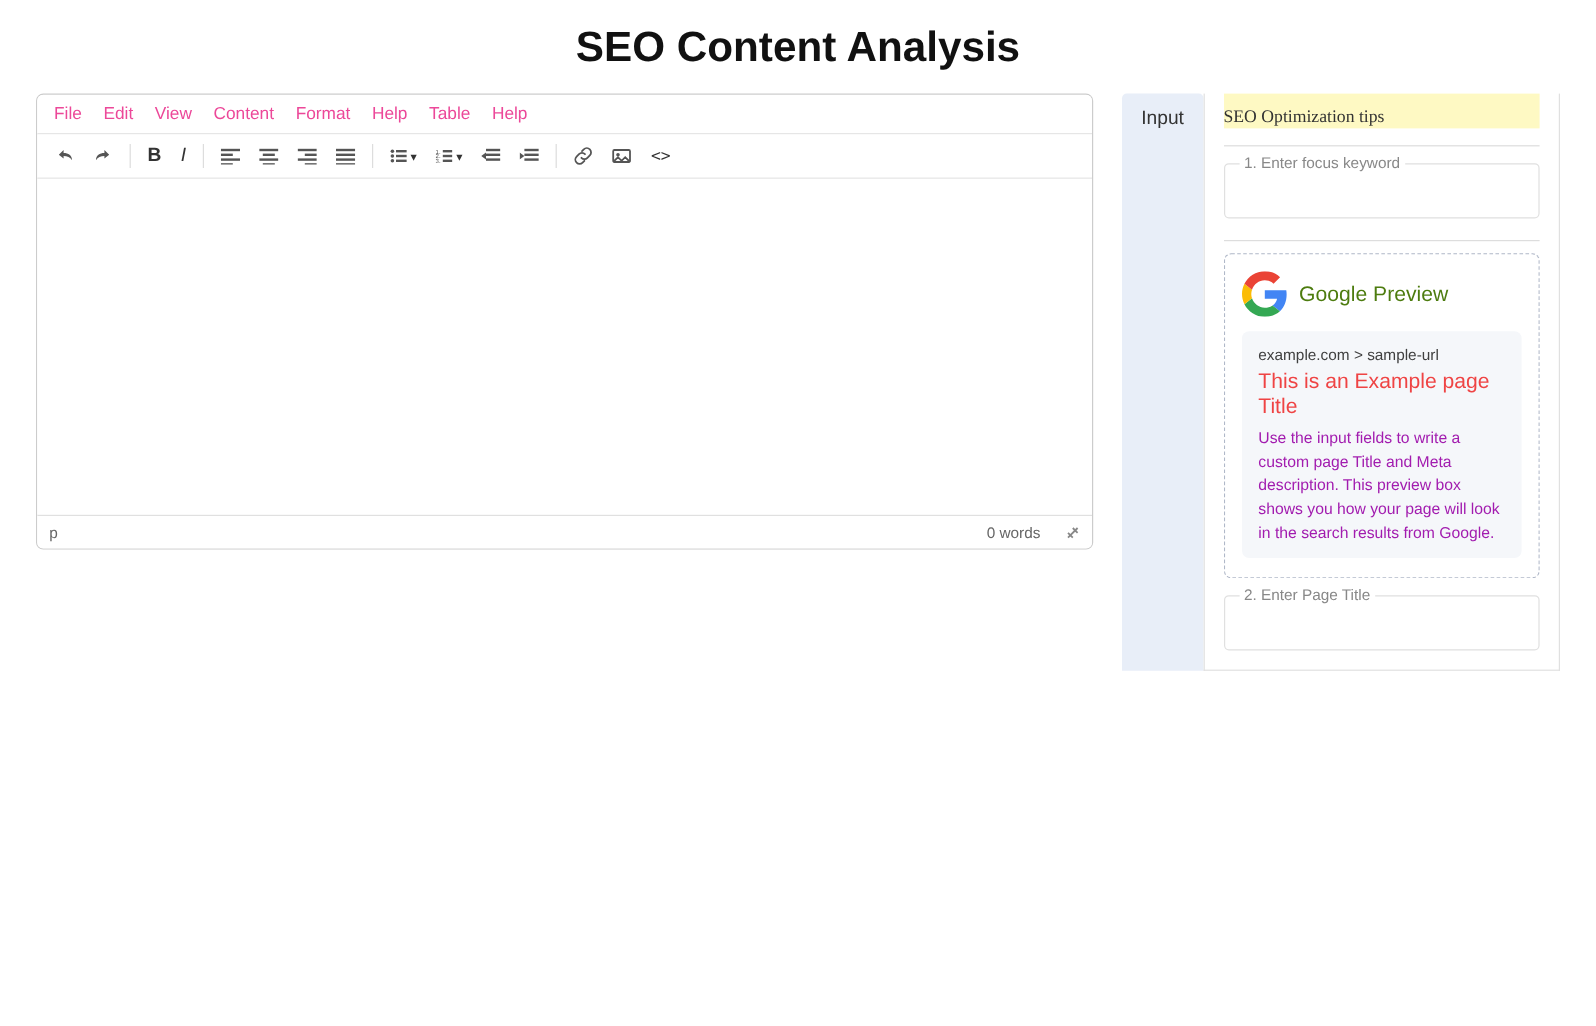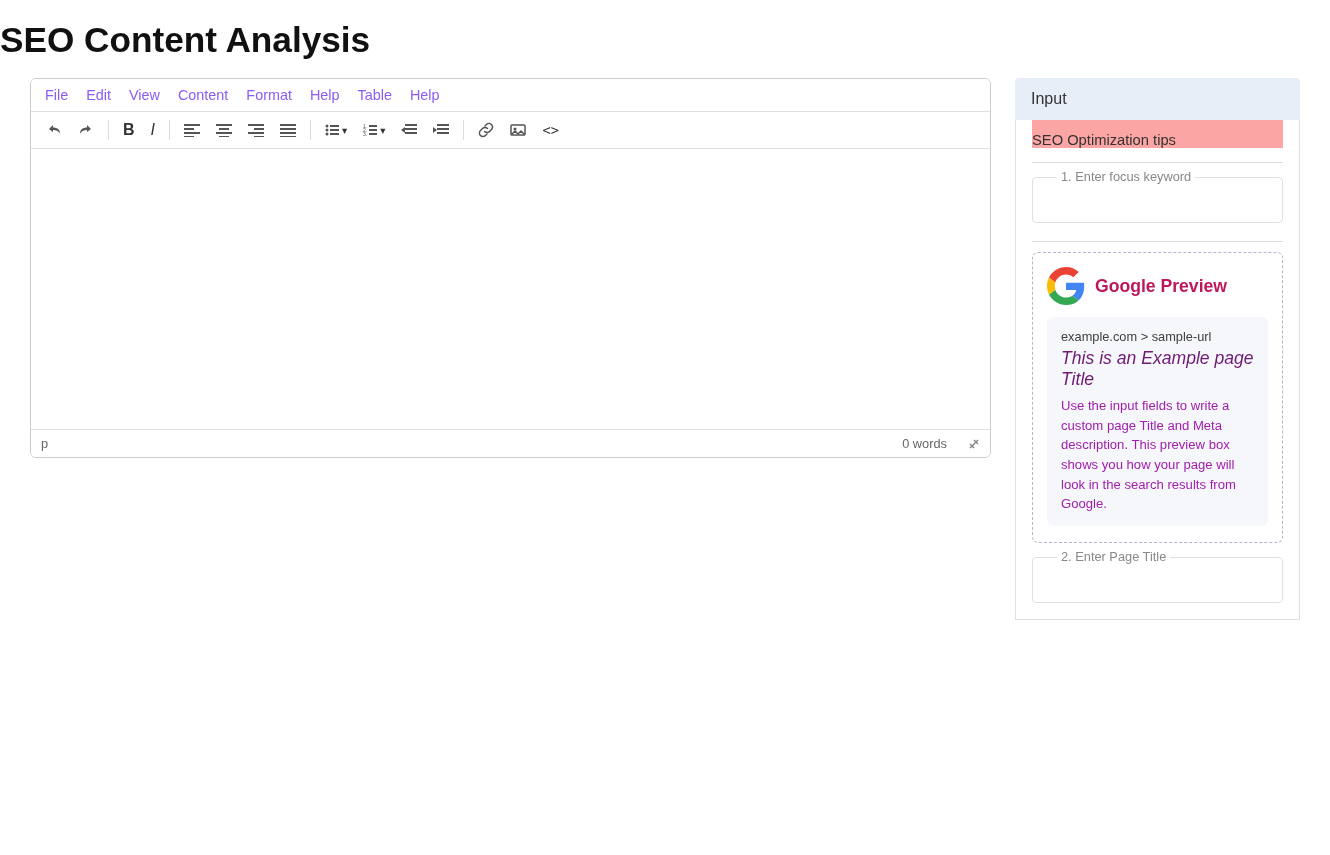--- a/index.html
+++ b/index.html
@@ -5,21 +5,21 @@
     * { box-sizing: border-box; margin: 0; padding: 0; }
     body {
       font-family: Arial, sans-serif;
       background: #fff;
       color: #333;
       width: 1330px;
       min-height: 855px;
     }
 
     .page-title {
-      text-align: left;
+      text-align: center;
       font-size: 2.2rem;
       font-weight: 700;
       padding: 20px 0 18px 0;
       color: #111;
     }
 
     .main-layout {
       display: flex;
       flex-direction: row;
       align-items: flex-start;
@@ -40,21 +40,21 @@
     .menu-bar {
       display: flex;
       gap: 18px;
       padding: 8px 14px;
       border-bottom: 1px solid #e0e0e0;
       background: #fff;
     }
 
     .menu-bar span {
       font-size: 0.9rem;
-      color: #8b5cf6;
+      color: #ec4899;
       cursor: pointer;
       text-align: right;
     }
 
     .toolbar {
       display: flex;
       align-items: center;
       gap: 6px;
       padding: 6px 10px;
       border-bottom: 1px solid #e0e0e0;
@@ -97,64 +97,64 @@
       align-items: center;
       padding: 6px 10px;
       border-top: 1px solid #e0e0e0;
       font-size: 0.8rem;
       color: #666;
       background: #fff;
     }
 
     
     .right-panel {
-      width: 285px;
+      width: 365px;
       flex-shrink: 0;
       display: flex;
-      flex-direction: column;
       gap: 0;
     }
 
     .input-header {
       background: #e8eef8;
       padding: 12px 16px;
       font-size: 1rem;
       font-weight: 500;
       color: #333;
       border-radius: 4px 4px 0 0;
     }
 
     .seo-tips-label {
       padding: 12px 16px 16px 16px;
       font-size: 0.92rem;
       color: #333;
-      background: #fca5a5;
+      background: #fef9c3;
       border: 1px solid #e0e0e0;
       border-top: none;
+      font-family: Liberation Serif, serif;
     }
 
     .divider-right {
       border: none;
       border-top: 1px solid #ddd;
       margin: 10px 0;
     }
 
     .field-group {
       border: 1px solid #e0e0e0;
       border-radius: 4px;
       margin-bottom: 0;
       background: #fff;
       position: relative;
       margin-top: 14px;
     }
 
     .field-label {
       position: absolute;
       top: -9px;
-      left: 24px;
+      left: 12px;
       background: #fff;
       padding: 0 4px;
       font-size: 0.8rem;
       color: #888;
     }
 
     .field-input {
       width: 100%;
       border: none;
       outline: none;
@@ -185,43 +185,42 @@
       margin-bottom: 12px;
     }
 
     .google-logo {
       width: 38px;
       height: 38px;
     }
 
     .google-preview-title-text {
       font-size: 1.1rem;
-      font-weight: 700;
-      color: #be185d;
+      font-weight: 400;
+      color: #4d7c0f;
     }
 
     .google-preview-box {
       background: #f5f7fa;
       border-radius: 6px;
       padding: 12px 14px;
     }
 
     .gp-url {
       font-size: 0.8rem;
       color: #404040;
       margin-bottom: 4px;
     }
 
     .gp-page-title {
       font-size: 1.1rem;
       font-weight: 400;
-      color: #701a75;
+      color: #ef4444;
       margin-bottom: 6px;
       text-decoration: none;
-      font-style: italic;
     }
 
     .gp-description {
       font-size: 0.82rem;
       color: #a21caf;
       line-height: 1.5;
     }
 
     .right-panel-inner {
       border: 1px solid #e0e0e0;

